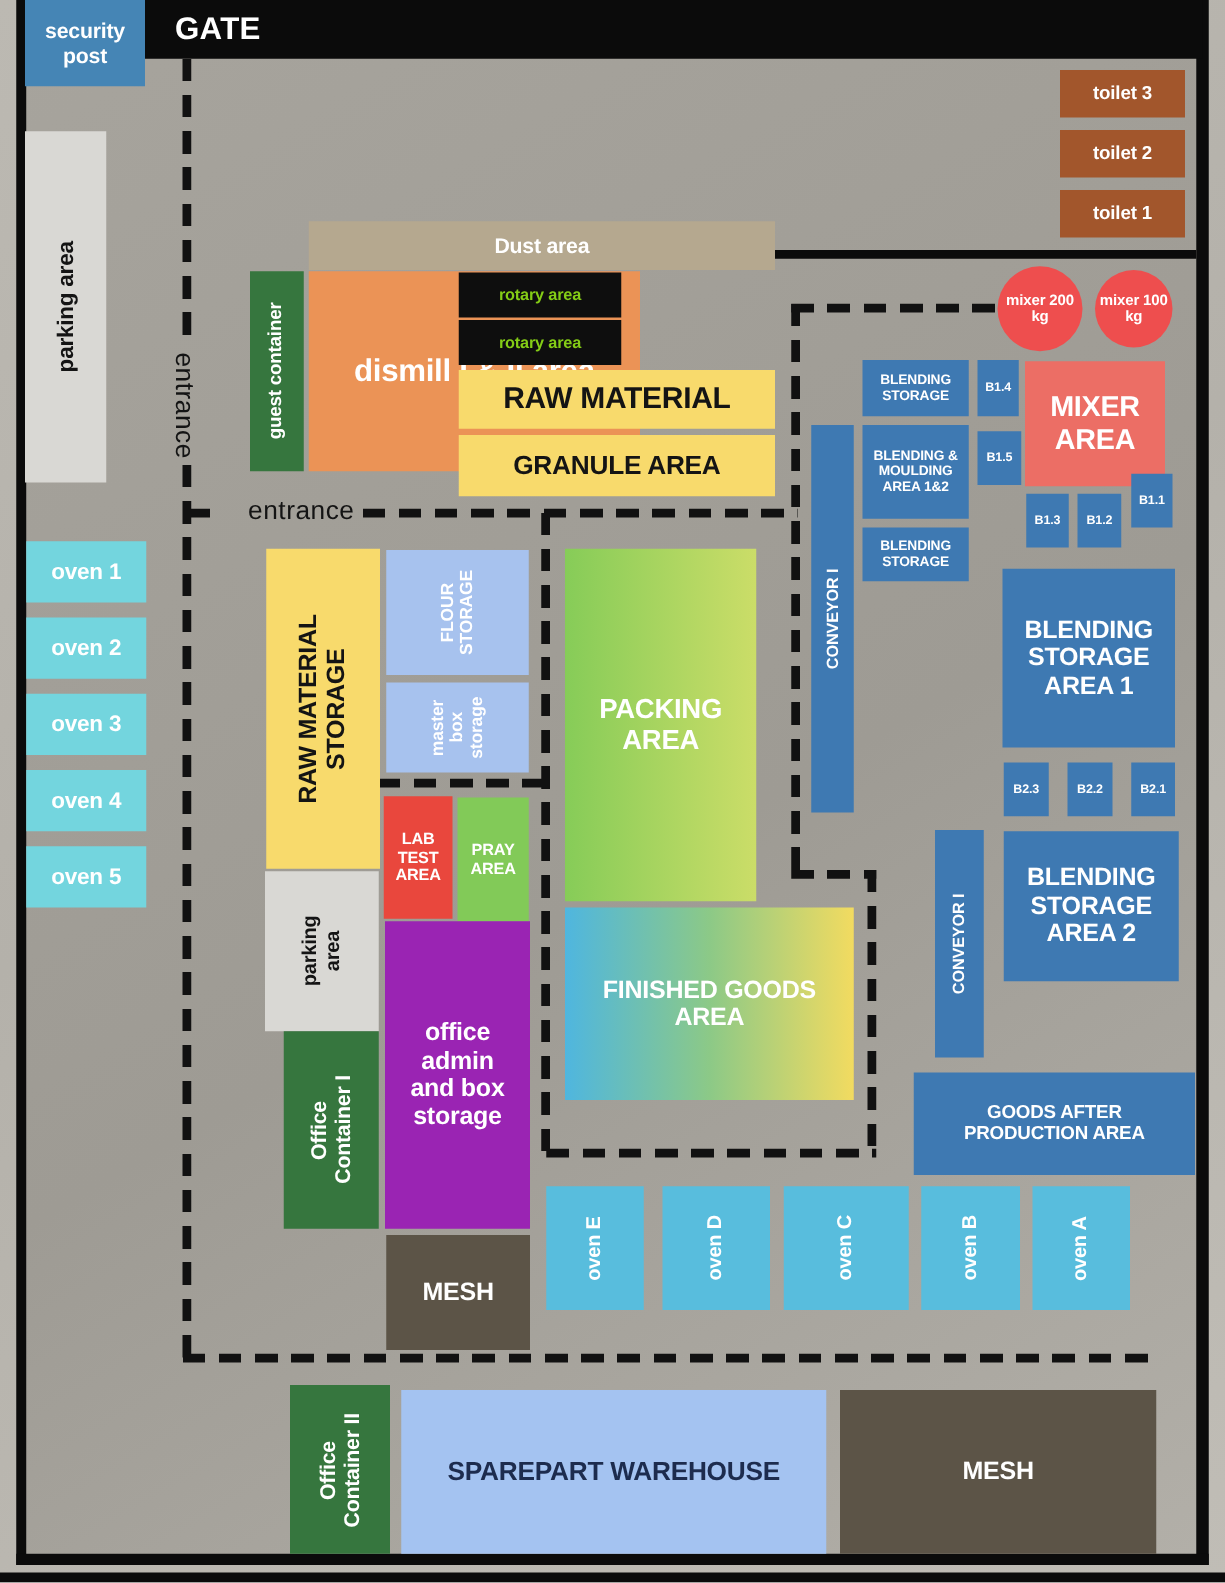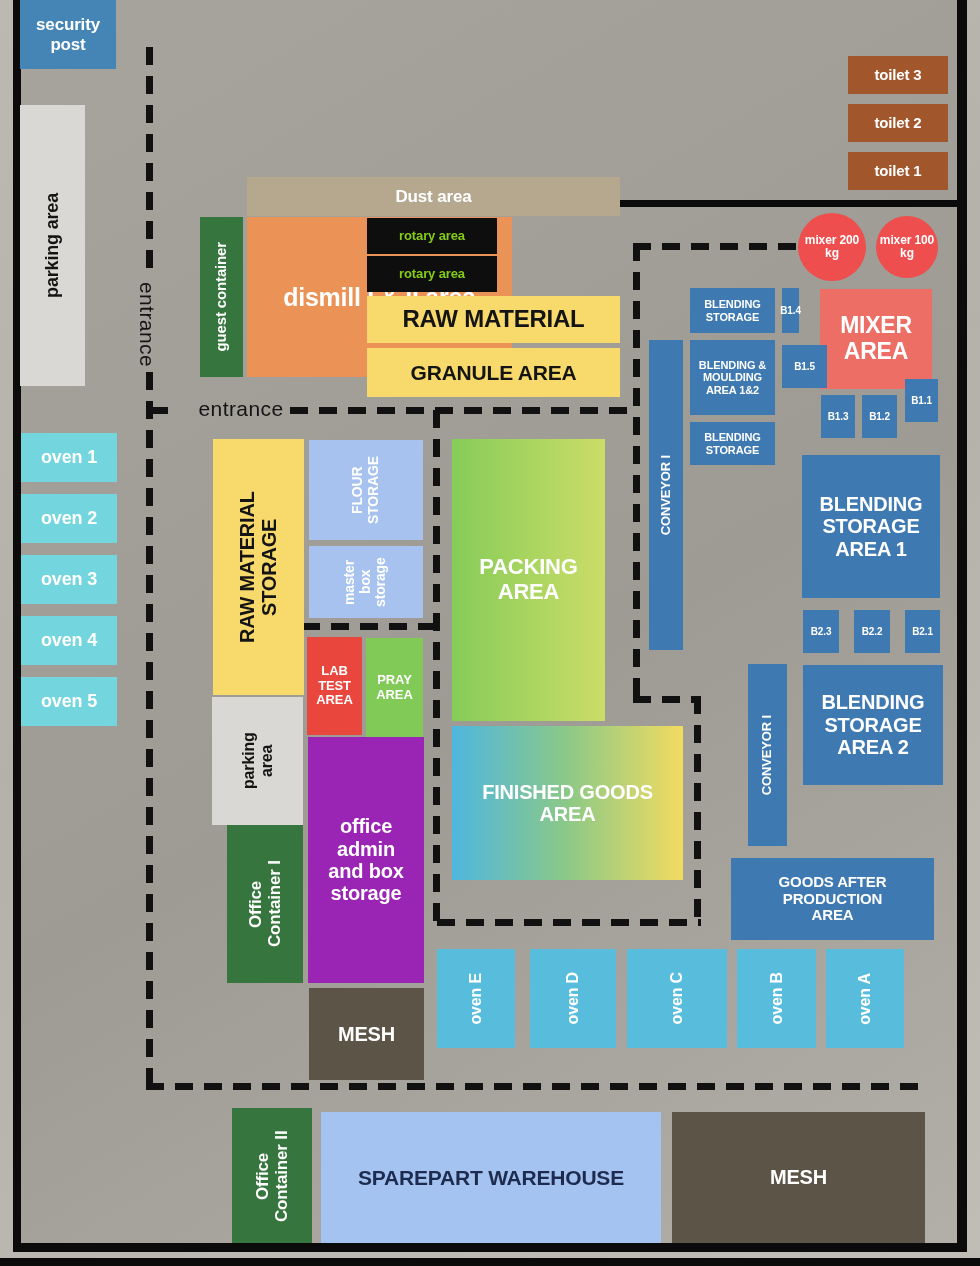--- a/index.html
+++ b/index.html
@@ -48,20 +48,23 @@
 </head>
 <body>
 
 <div id="stage">
   <div id="inner-bg"></div>
 
   <div class="frame" style="left:13px;top:0;width:8px;height:1252px"></div>
   <div class="frame" style="left:957px;top:0;width:10px;height:1252px"></div>
   <div class="frame" style="left:13px;top:1243px;width:954px;height:9px"></div>
   <div class="frame" style="left:0;top:1258px;width:980px;height:8px"></div>
+  <div class="frame" style="left:115px;top:0;width:847px;height:47px;color:#fff;display:flex;align-items:center">
+    <span style="font-weight:bold;font-size:25px;padding-left:25px;letter-spacing:0.01em">GATE</span>
+  </div>
   <div class="frame" style="left:620px;top:200px;width:337px;height:7px"></div>
 
   <div class="dash-v" style="left:146px;top:47px;height:231px"></div>
   <div class="dash-v" style="left:146px;top:372px;height:714px"></div>
   <div class="dash-h" style="left:146px;top:1083px;width:779px"></div>
   <div class="dash-h" style="left:152px;top:407px;width:16px"></div>
   <div class="dash-h" style="left:290px;top:407px;width:348px"></div>
   <div class="dash-v" style="left:633px;top:243px;height:460px"></div>
   <div class="dash-h" style="left:633px;top:243px;width:165px"></div>
   <div class="dash-h" style="left:633px;top:696px;width:68px"></div>
@@ -115,30 +118,30 @@
 
   <div class="box redc" style="left:798px;top:213px;width:68px;height:68px;font-size:12px">
       <span>mixer 200 kg</span>
     </div>
   <div class="box redc" style="left:876px;top:216px;width:62px;height:62px;font-size:12px">
       <span>mixer 100 kg</span>
     </div>
   <div class="box blue" style="left:690px;top:288px;width:85px;height:45px;font-size:11px">
       <span>BLENDING STORAGE</span>
     </div>
-  <div class="box blue" style="left:782px;top:288px;width:17px;height:45px;font-size:10px">
+  <div class="box blue" style="left:782px;top:288px;width:33px;height:45px;font-size:10px">
       <span>B1.4</span>
     </div>
   <div class="box salmon" style="left:820px;top:289px;width:112px;height:100px;font-size:23px">
       <span>MIXER AREA</span>
     </div>
   <div class="box blue" style="left:690px;top:340px;width:85px;height:75px;font-size:11px">
       <span>BLENDING &amp; MOULDING AREA 1&amp;2</span>
     </div>
-  <div class="box blue" style="left:782px;top:345px;width:45px;height:43px;font-size:10px">
+  <div class="box blue" style="left:782px;top:345px;width:35px;height:43px;font-size:10px">
       <span>B1.5</span>
     </div>
   <div class="box blue" style="left:821px;top:395px;width:34px;height:43px;font-size:10px">
       <span>B1.3</span>
     </div>
   <div class="box blue" style="left:862px;top:395px;width:35px;height:43px;font-size:10px">
       <span>B1.2</span>
     </div>
   <div class="box blue" style="left:905px;top:379px;width:33px;height:43px;font-size:10px">
       <span>B1.1</span>
@@ -160,21 +163,21 @@
     </div>
   <div class="box blue" style="left:905px;top:610px;width:35px;height:43px;font-size:10px">
       <span>B2.1</span>
     </div>
   <div class="box blue" style="left:748px;top:664px;width:39px;height:182px;font-size:13px">
     <span class="vtext">CONVEYOR I</span>
   </div>
   <div class="box blue" style="left:803px;top:665px;width:140px;height:120px;font-size:20px">
       <span>BLENDING STORAGE AREA 2</span>
     </div>
-  <div class="box blue" style="left:731px;top:858px;width:203px;height:82px;font-size:15px;padding:0 30px">
+  <div class="box blue" style="left:731px;top:858px;width:225px;height:82px;font-size:15px;padding:0 30px">
       <span>GOODS AFTER PRODUCTION AREA</span>
     </div>
 
   <div class="box cyan" style="left:21px;top:433px;width:96px;height:49px;font-size:18px">
       <span>oven 1</span>
     </div>
   <div class="box cyan" style="left:21px;top:494px;width:96px;height:49px;font-size:18px">
       <span>oven 2</span>
     </div>
   <div class="box cyan" style="left:21px;top:555px;width:96px;height:49px;font-size:18px">

